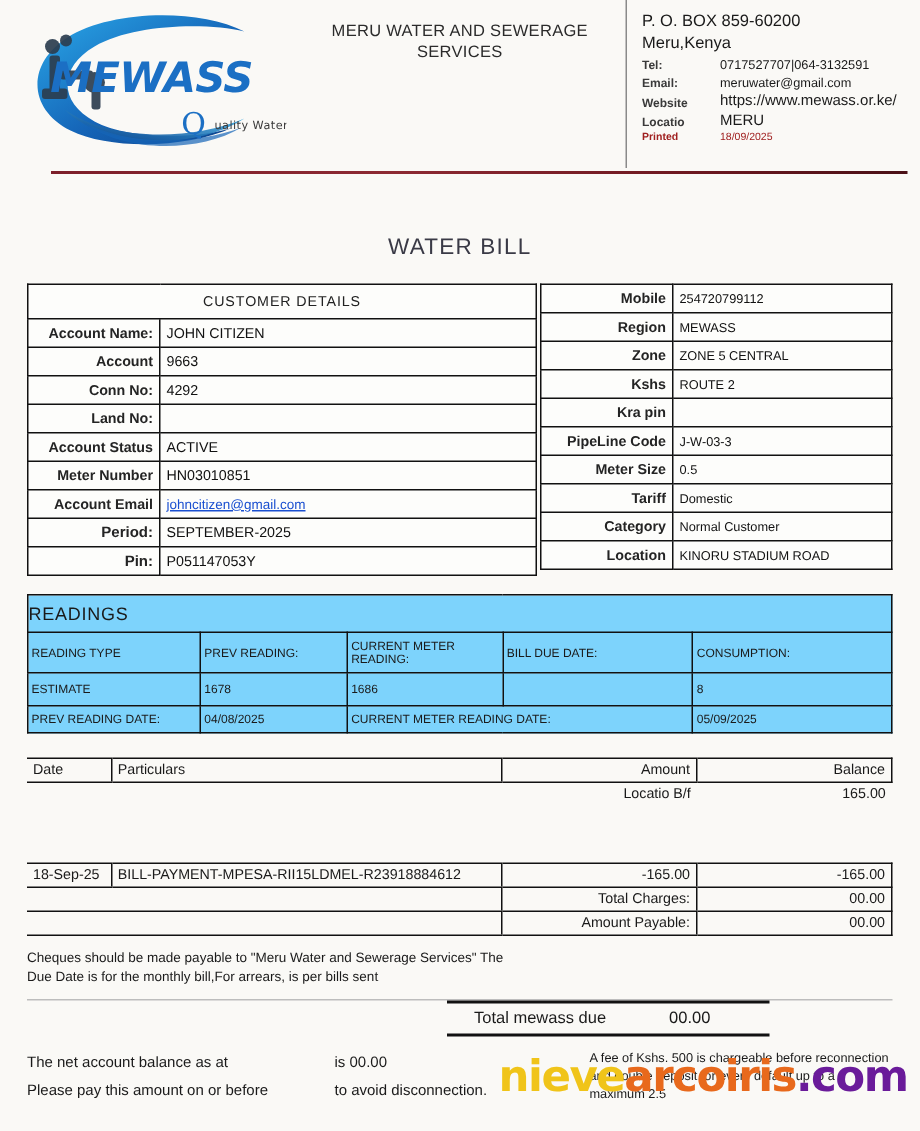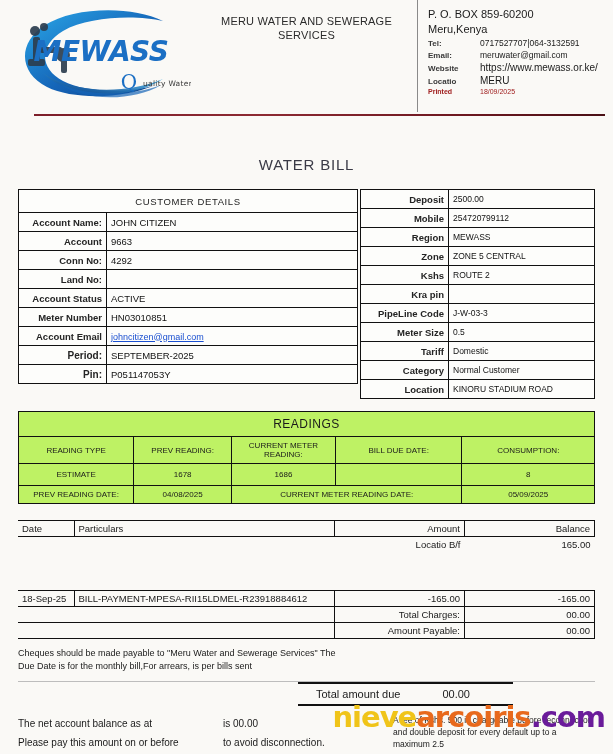--- a/index.html
+++ b/index.html
@@ -133,25 +133,25 @@
 
   
   .readings-wrap { margin: 12px 18px 0 18px; }
   table.readings {
     border-collapse: collapse;
     width: 100%;
     table-layout: fixed;
   }
   table.readings td {
     border: 1.6px solid #111;
-    text-align: center;
+    text-align: left;
     font-size: 8px;
     padding: 4px 2px;
     color: #1a1a1a;
-    background: #bef264;
+    background: #7dd3fc;
   }
   .readings-title {
     font-size: 12px !important;
     letter-spacing: .5px;
     padding: 5px 0 !important;
   }
   td.rd-val { font-size: 8.5px; padding: 6px 2px !important; }
 
   
   .txn-wrap { margin: 16px 18px 0 18px; }
@@ -373,24 +373,20 @@
       </table>
   </div>
 
   <div class="det-right">
     <table class="grid">
       <colgroup>
           <col style="width:88px">
           <col>
         </colgroup>
       <tbody>
-          <tr>
-        <td class="lbl">Deposit</td>
-        <td class="val sm">2500.00</td>
-      </tr>
       <tr>
         <td class="lbl">Mobile</td>
         <td class="val sm">254720799112</td>
       </tr>
       <tr>
         <td class="lbl">Region</td>
         <td class="val sm">MEWASS</td>
       </tr>
       <tr>
         <td class="lbl">Zone</td>
@@ -511,21 +507,21 @@
   </tbody>
     </table>
 </div>
 
 <div class="notes">
   <div class="note-text">Cheques should be made payable to "Meru Water and Sewerage Services" The</div>
   <div class="note-text">Due Date is for the monthly bill,For arrears, is per bills sent</div>
 
   <div class="tot-due-block">
     <div class="tot-due-inner">
-      <span class="tot-due-label">Total amount due</span>
+      <span class="tot-due-label">Total mewass due</span>
       <span class="tot-due-value">00.00</span>
     </div>
   </div>
 
   <div class="bottom-cols">
     <div class="bc-left">
       <div class="bc-line">
         <span class="bc-a">The net account balance as at</span>
         <span>is 00.00</span>
       </div>

